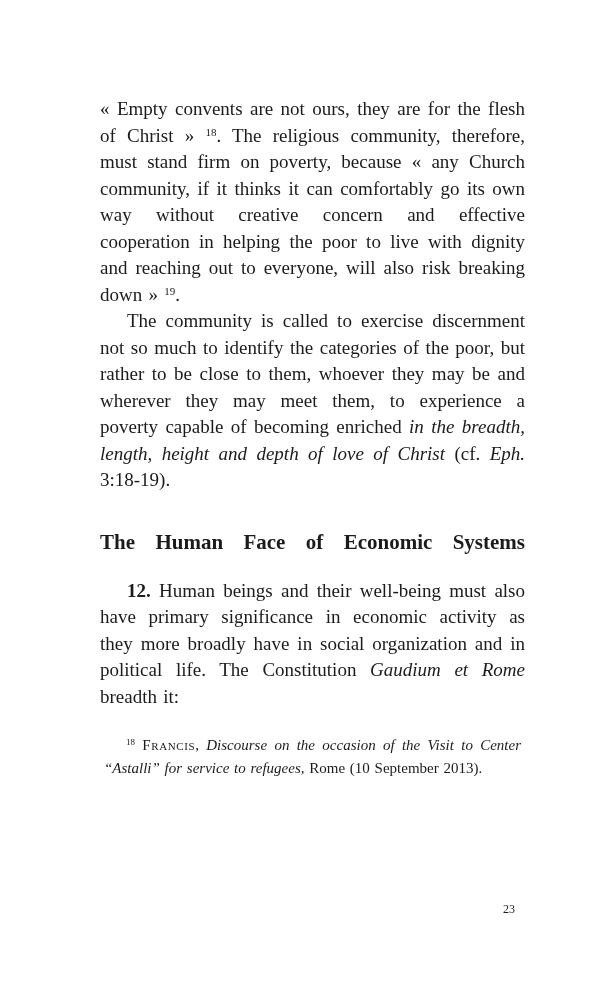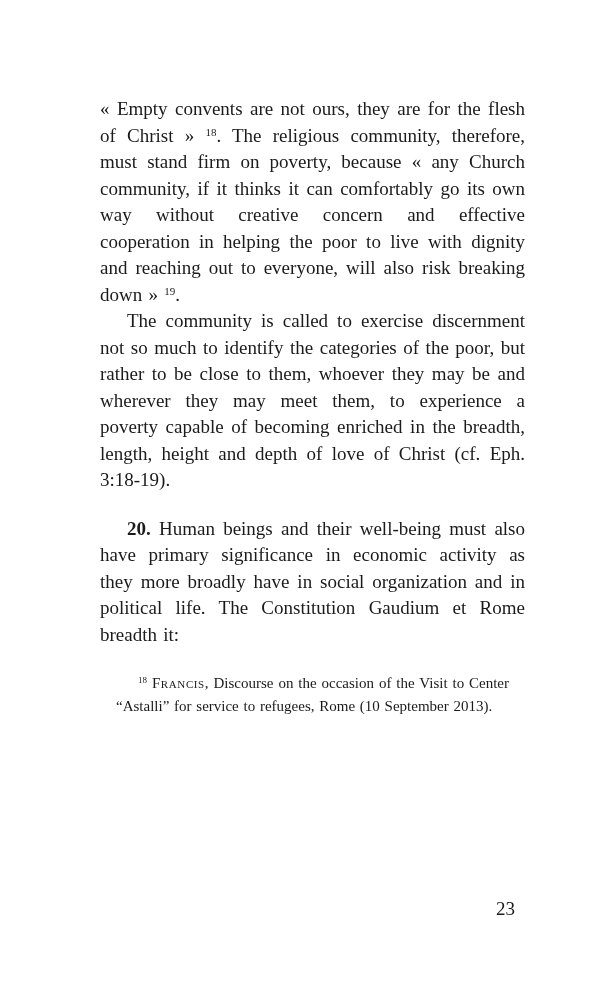--- a/index.html
+++ b/index.html
@@ -46,62 +46,64 @@
     text-align-last: justify;
     word-spacing: 2px;
   }
   .para.after-heading {
     margin-top: 22px;
   }
   .footnotes {
     margin-top: 24px;
   }
   .footnote {
-    margin: 16px;
+    margin: 4px;
     font-size: 15px;
     line-height: 22.5px;
     text-align: justify;
     text-indent: 22px;
     word-spacing: 1px;
   }
   .footnote sup.fn-num {
     font-size: 9px;
     line-height: 0;
     vertical-align: 5px;
   }
   .sc {
     font-variant: small-caps;
     letter-spacing: 0.6px;
   }
   .it {
+    font-style: italic;
   }
   .b {
     font-weight: bold;
   }
   .page-number {
     position: absolute;
     left: 90px;
     top: 897px;
     width: 425px;
     text-align: right;
-    font-size: 19px;
+    font-size: 12px;
     line-height: 24px;
   }
 </style>
 </head>
 <body>
 
 <div class="text-block">
 
   <p class="para"><span>« Empty convents are not ours, they are for the flesh of Christ » </span><sup class="fn-ref">18</sup><span>. The religious community, therefore, must stand firm on poverty, because « any Church community, if it thinks it can comfortably go its own way without creative concern and effective cooperation in helping the poor to live with dignity and reaching out to everyone, will also risk breaking down » </span><sup class="fn-ref">19</sup><span>.</span></p>
 
   <p class="para indented"><span>The community is called to exercise discernment not so much to identify the categories of the poor, but rather to be close to them, whoever they may be and wherever they may meet them, to experience a poverty capable of becoming enriched </span><span class="it">in the breadth, length, height and depth of love of Christ</span><span> (cf. </span><span class="it">Eph.</span><span> 3:18-19).</span></p>
 
+  <h2 class="section-heading">The Human Face of Economic Systems</h2>
 
-  <p class="para indented after-heading"><span class="b">20.</span><span> Human beings and their well-being must also have primary significance in economic activity as they more broadly have in social organization and in political life. The Constitution </span><span class="it">Gaudium et Rome</span><span> breadth it:</span></p>
+  <p class="para indented after-heading"><span class="b">12.</span><span> Human beings and their well-being must also have primary significance in economic activity as they more broadly have in social organization and in political life. The Constitution </span><span class="it">Gaudium et Rome</span><span> breadth it:</span></p>
 
   <div class="footnotes">
     <p class="footnote"><sup class="fn-num">18</sup> <span class="sc">Francis</span><span>, </span><span class="it">Discourse on the occasion of the Visit to Center “Astalli” for service to refugees</span><span>, Rome (10 September 2013).</span></p>
   </div>
 
 </div>
 
 <div class="page-number">23</div>
 
 </body></html>

